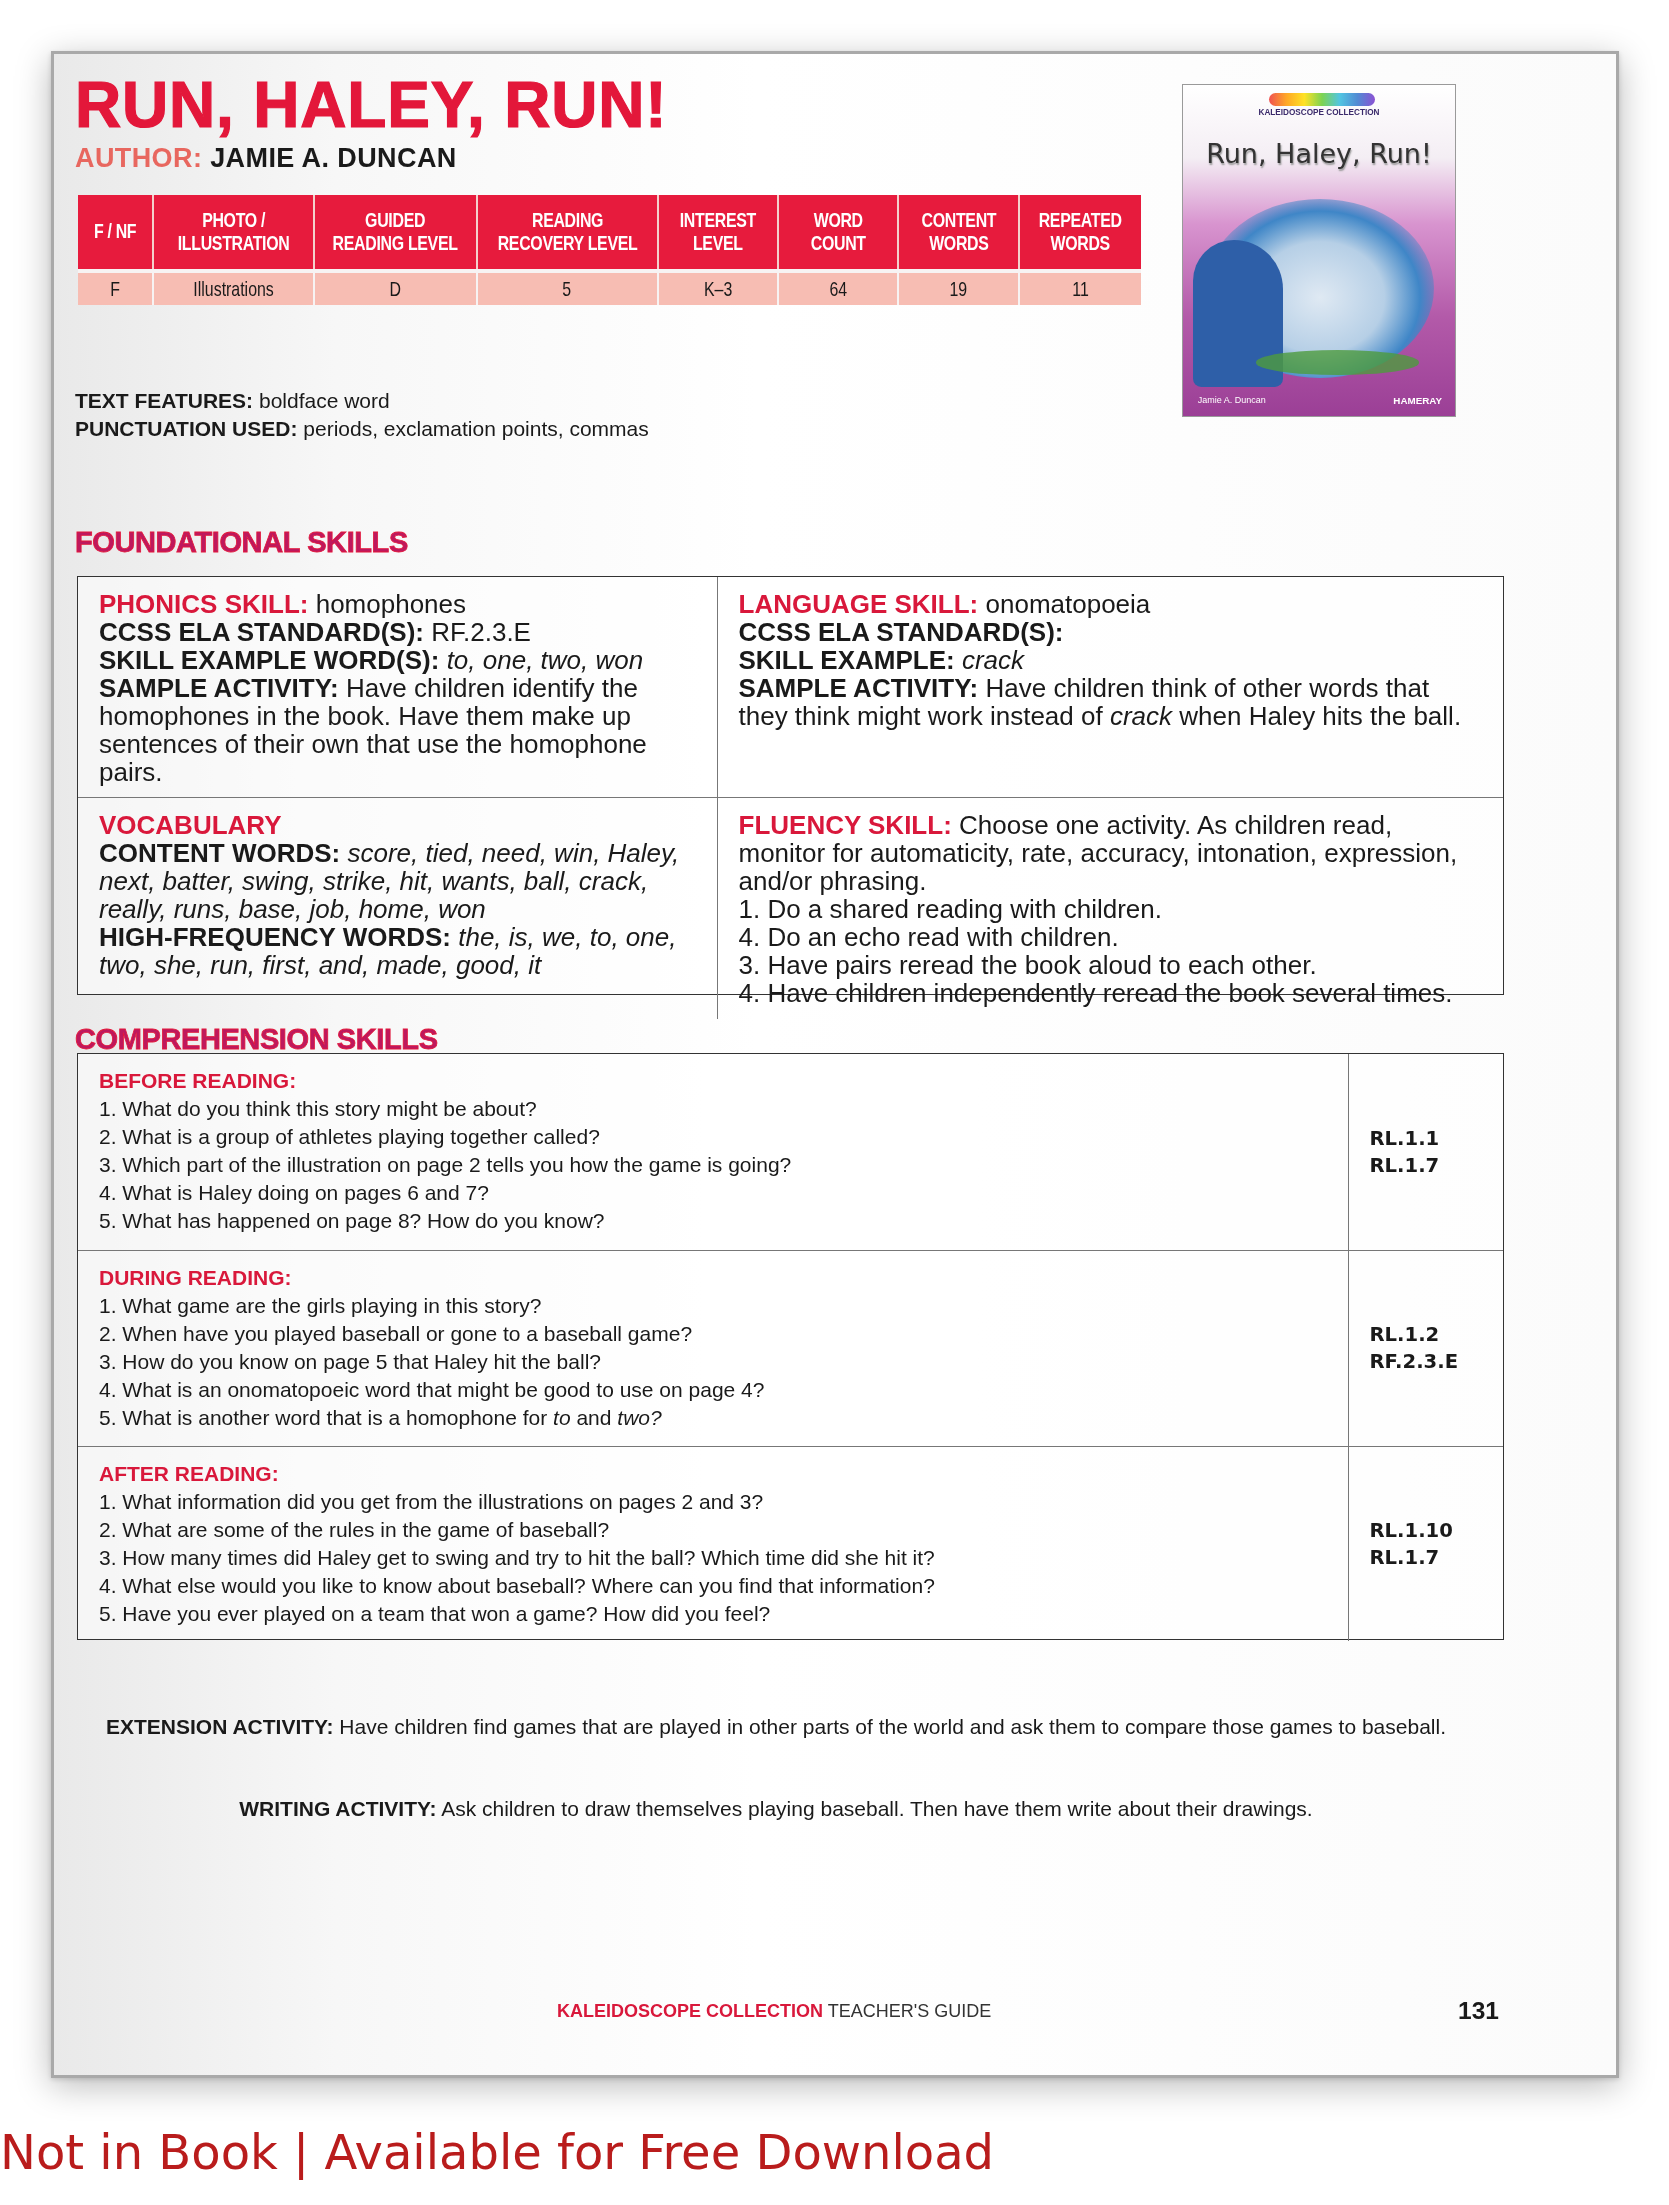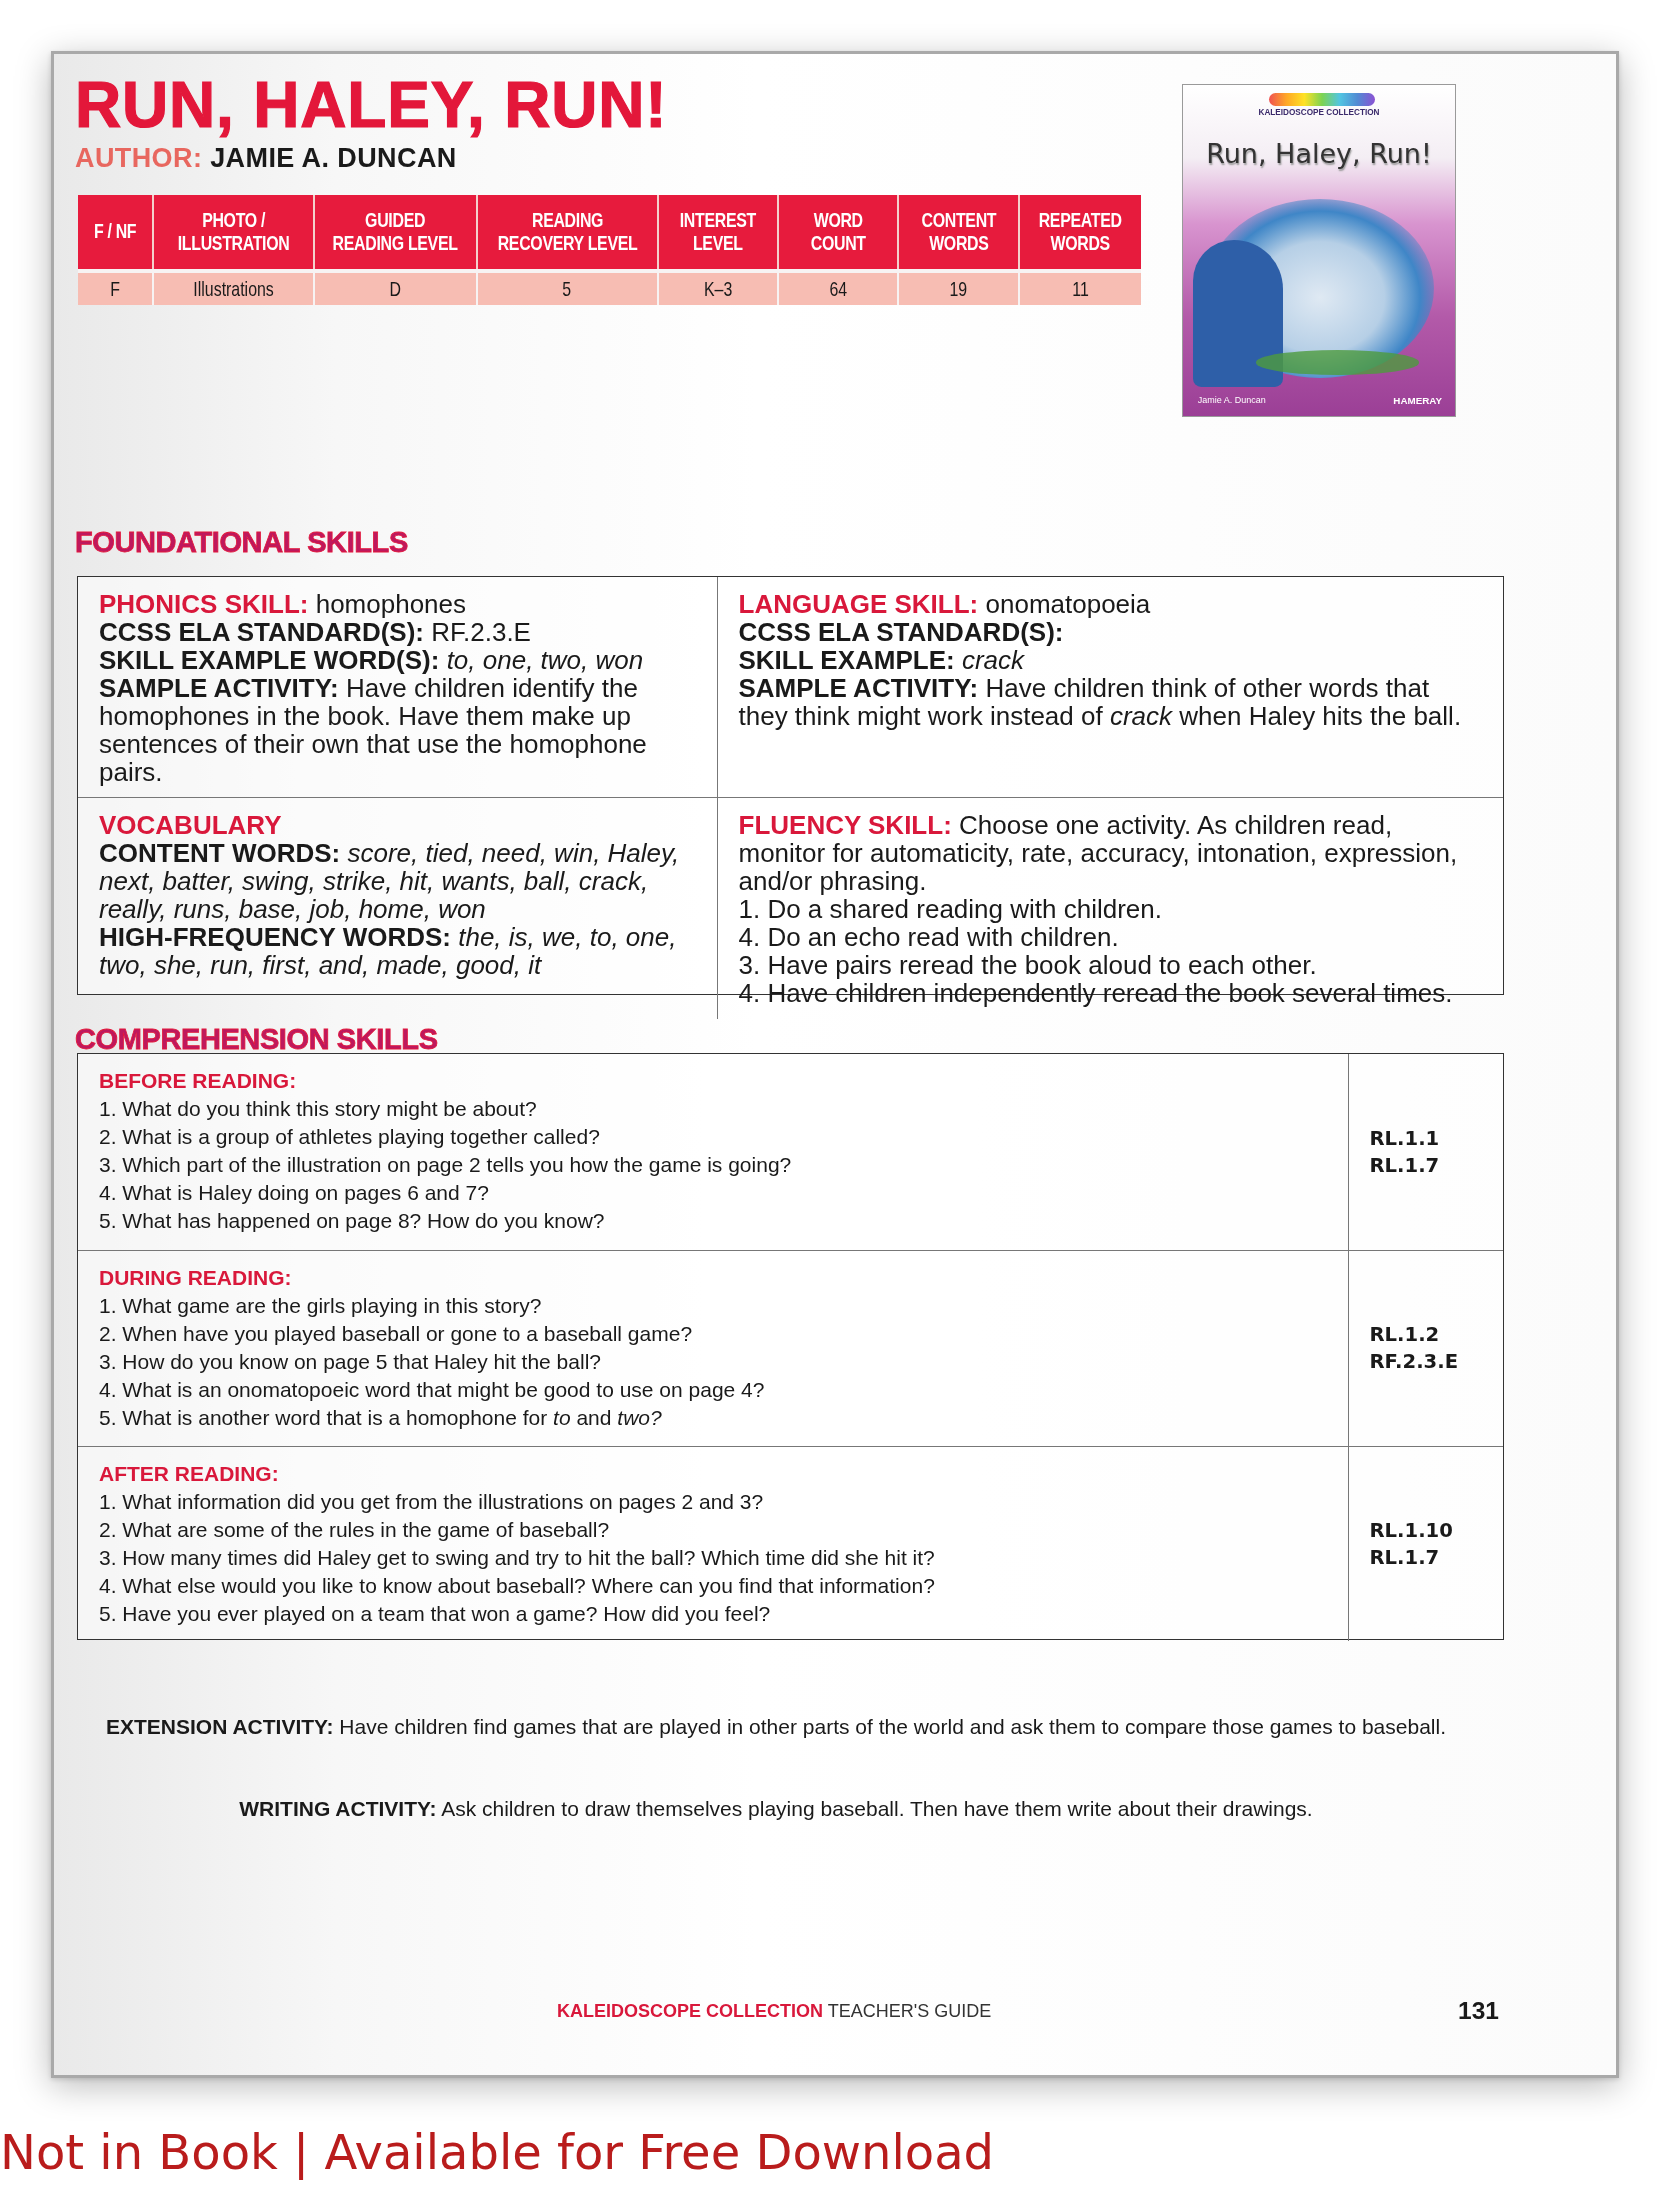--- a/index.html
+++ b/index.html
@@ -147,20 +147,22 @@
   <div class="brand">KALEIDOSCOPE COLLECTION</div>
   <div class="btitle">Run, Haley, Run!</div>
   <div class="scene"></div>
   <div class="coach"></div>
   <div class="grass"></div>
   <div class="cauthor">Jamie A. Duncan</div>
   <div class="pub">HAMERAY</div>
 </div>
 
 <div class="summary-block">
+  <div><b>TEXT FEATURES:</b> <span>boldface word</span></div>
+  <div><b>PUNCTUATION USED:</b> <span>periods, exclamation points, commas</span></div>
 </div>
 
 <div class="section-h" style="top:526px">FOUNDATIONAL SKILLS</div>
 
 <div class="grid-box" style="top:576px; width:1427px; height:419px;">
   <table class="fs-table" style="height:100%">
     <colgroup>
         <col style="width:639px">
         <col>
       </colgroup>

